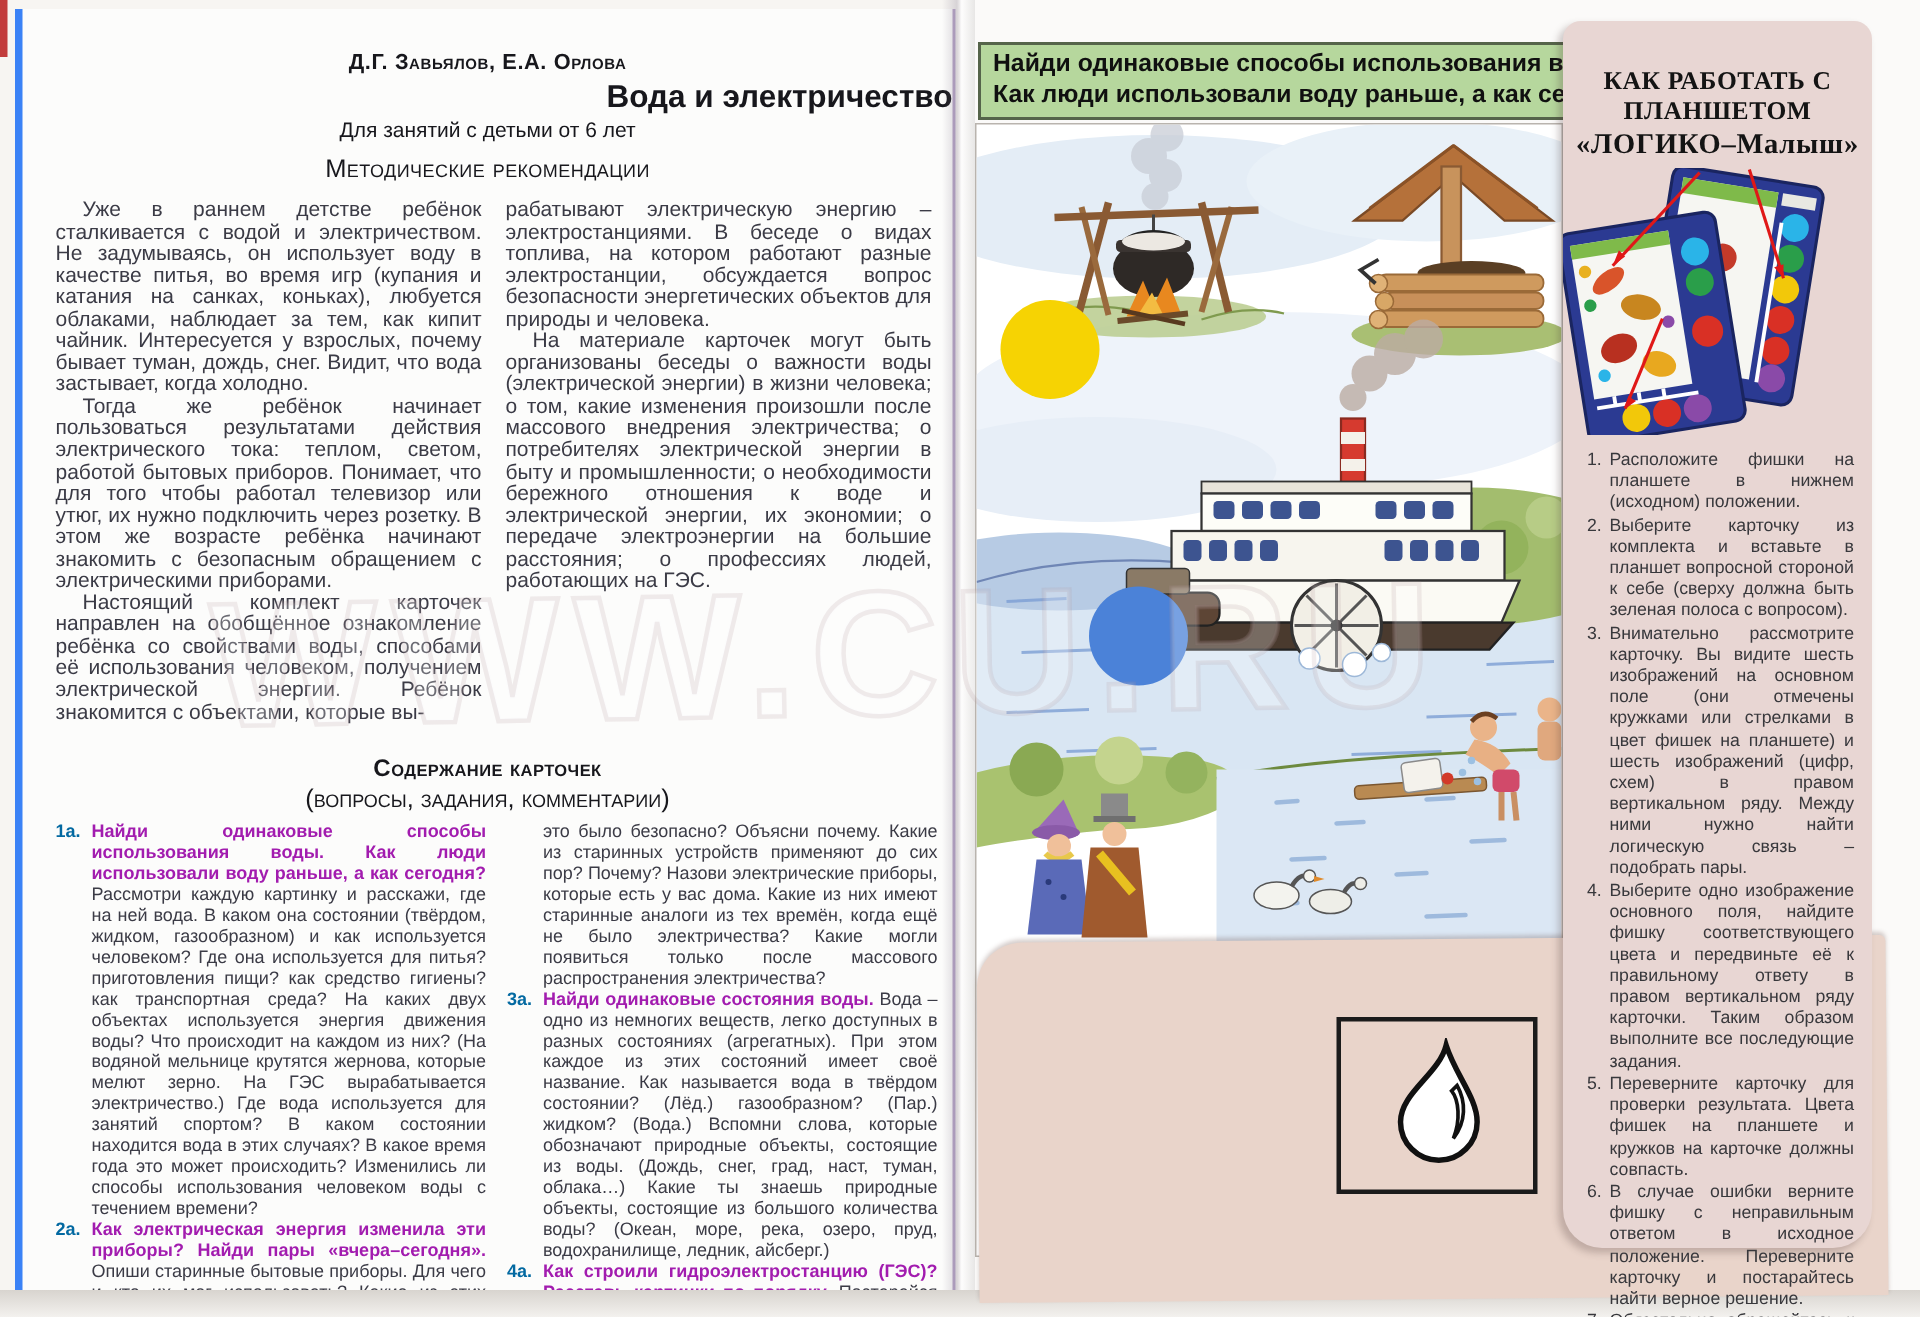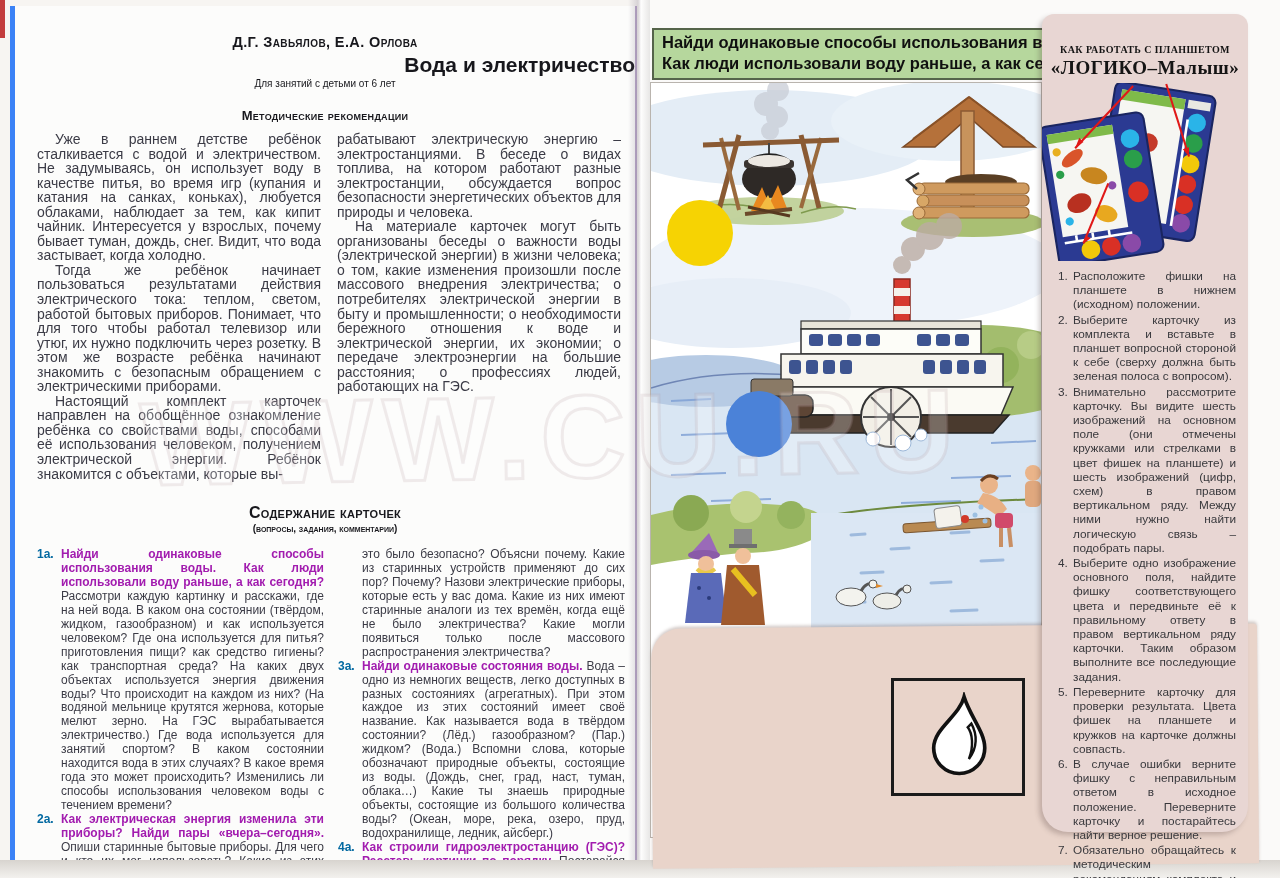--- a/index.html
+++ b/index.html
@@ -21,28 +21,28 @@
     color:transparent;-webkit-text-stroke:3px rgba(175,145,150,.16);
     text-shadow:0 0 2px rgba(255,255,255,.25);
     transform:rotate(-1deg);white-space:nowrap;
   }
   
   .left-page{position:absolute;left:10px;top:6px;width:620px;height:860px;
     background:#fcfcfb;border-left:5px solid #3b82f6;border-right:2px solid #b9a7c9;}
   .lp-header{text-align:center;padding-top:28px;color:#17171c;}
   .lp-authors{font-variant:small-caps;font-size:14.5px;font-weight:600;letter-spacing:.4px;}
   .lp-title{font-size:21px;font-weight:bold;margin-top:3px;text-align:right;}
-  .lp-subtitle{font-size:10px;margin-top:1px;}
-  .lp-section{font-variant:small-caps;font-size:13px;font-weight:700;margin-top:19px;letter-spacing:.3px;}
+  .lp-subtitle{font-size:14px;margin-top:1px;}
+  .lp-section{font-variant:small-caps;font-size:17px;font-weight:400;margin-top:9px;letter-spacing:.3px;}
   .cols{position:absolute;left:22px;top:126px;width:584px;display:flex;gap:16px;}
   .col{width:284px;font-size:14px;line-height:14.55px;text-align:justify;}
   .col p{margin:0;text-indent:18px;}
   .contents-head{position:absolute;left:0;top:498px;width:620px;text-align:center;color:#17171c;}
   .ch1{font-variant:small-caps;font-size:16px;font-weight:600;letter-spacing:.3px;}
-  .ch2{font-variant:small-caps;font-size:10px;font-weight:700;margin-top:1px;}
+  .ch2{font-variant:small-caps;font-size:17px;font-weight:400;margin-top:1px;}
   .cols2{position:absolute;left:22px;top:542px;width:588px;display:flex;gap:14px;}
   .col-it{width:287px;font-size:12px;line-height:13.95px;text-align:justify;}
   .item{margin:0;padding-left:24px;position:relative;}
   .item .inum{position:absolute;left:0;top:0;font-weight:bold;color:#0369a1;}
   .item b{color:#a21caf;}
   
   .right-page{position:absolute;left:640px;top:0;width:640px;height:872px;background:#fbfaf9;}
   .green-bar{position:absolute;left:12px;top:28px;width:470px;height:44px;z-index:1;
     background:#b6d79d;border:2px solid #55644a;padding:2px 8px;overflow:hidden;
     font-size:16.5px;font-weight:bold;line-height:21px;color:#101010;white-space:nowrap;}
@@ -52,21 +52,21 @@
     background:#e9d4ca;border-radius:30px 4px 0 0;
     box-shadow:0 -2px 3px rgba(90,60,50,.25);transform:rotate(-.5deg);}
   .drop-box{position:absolute;left:251px;top:678px;width:128px;height:112px;z-index:4;
     border:3px solid #1b1b1b;display:flex;align-items:center;justify-content:center;}
   
   .sidebar{position:absolute;left:402px;top:14px;width:206px;height:818px;z-index:5;
     background:#e8d6d3;border-radius:12px 12px 26px 26px;
     box-shadow:-3px 3px 5px rgba(70,50,50,.25);}
   .sb-title{margin-top:30px;text-align:center;color:#141414;
     font-family:"Liberation Serif","DejaVu Serif",serif;font-weight:bold;}
-  .sb-t1{font-size:10px;letter-spacing:.4px;}
+  .sb-t1{font-size:17px;letter-spacing:.4px;}
   .sb-t2{font-size:19px;margin-top:2px;letter-spacing:.5px;}
   .sb-art{width:176px;height:178px;margin:4px auto 2px auto;}
   .sb-steps{padding:2px 12px 0 16px;font-size:11.8px;line-height:14.2px;color:#38383c;text-align:justify;}
   .step{margin:0 0 1px 0;padding-left:15px;position:relative;}
   .step .snum{position:absolute;left:0;top:0;}
 </style>
 </head>
 <body>
 
 <div class="left-page">

